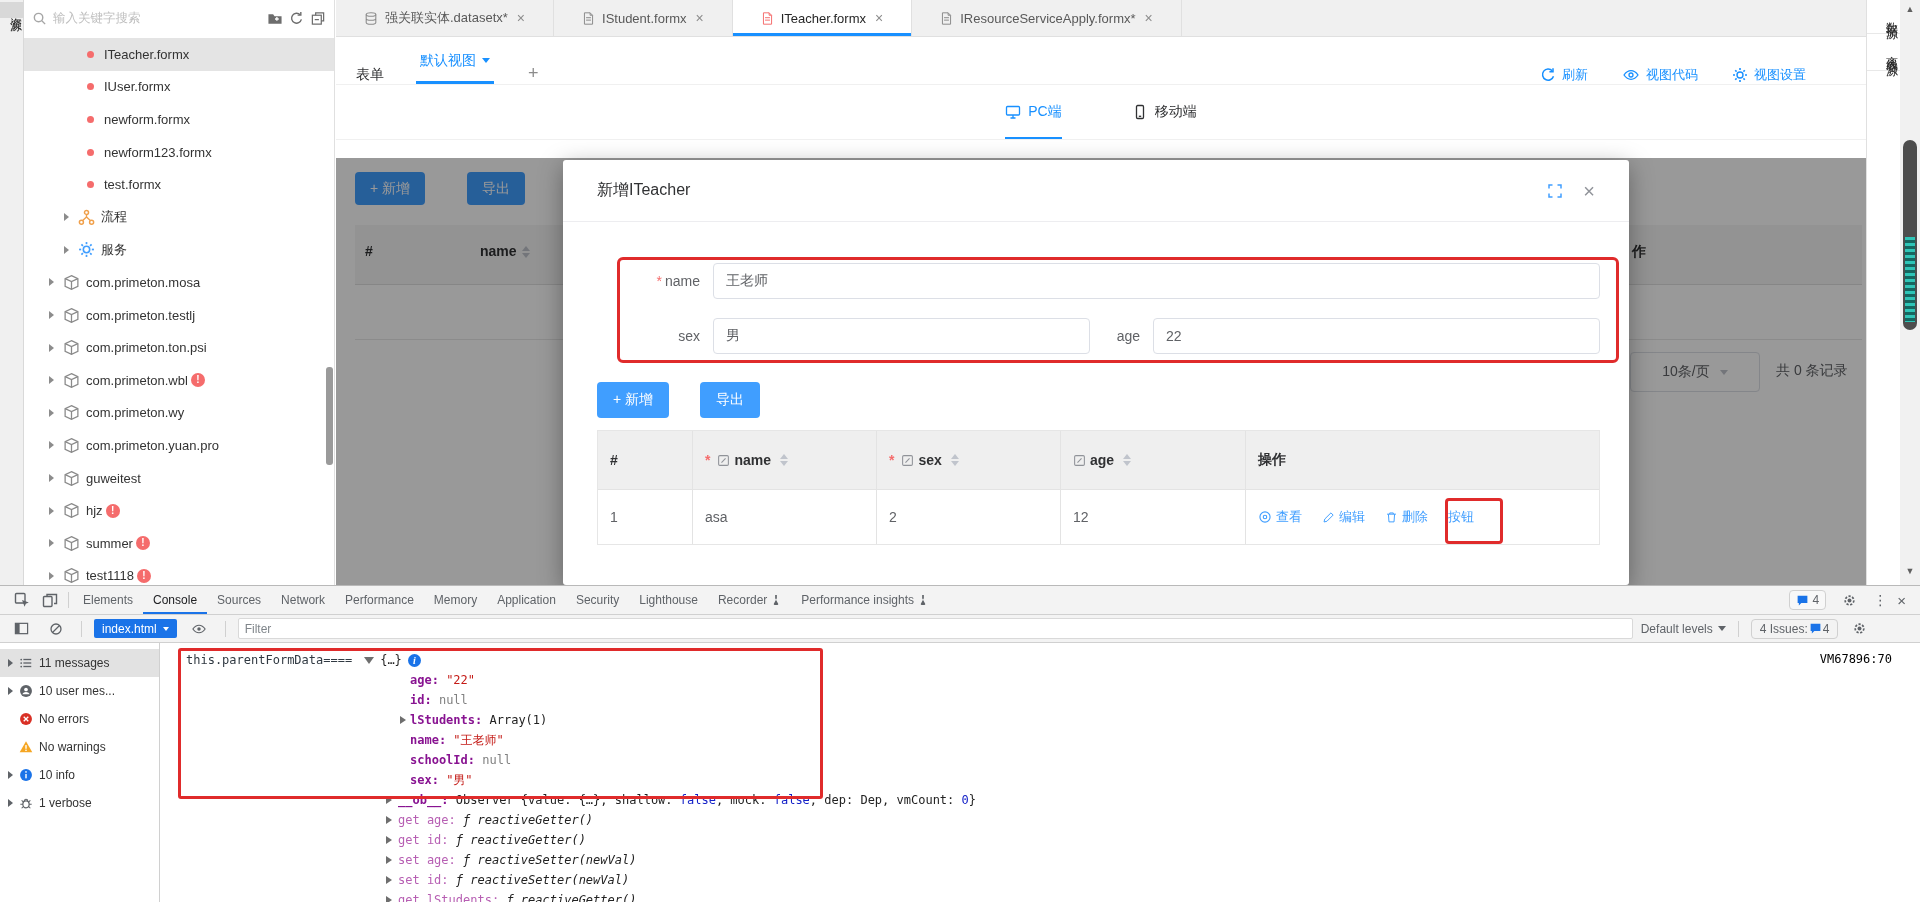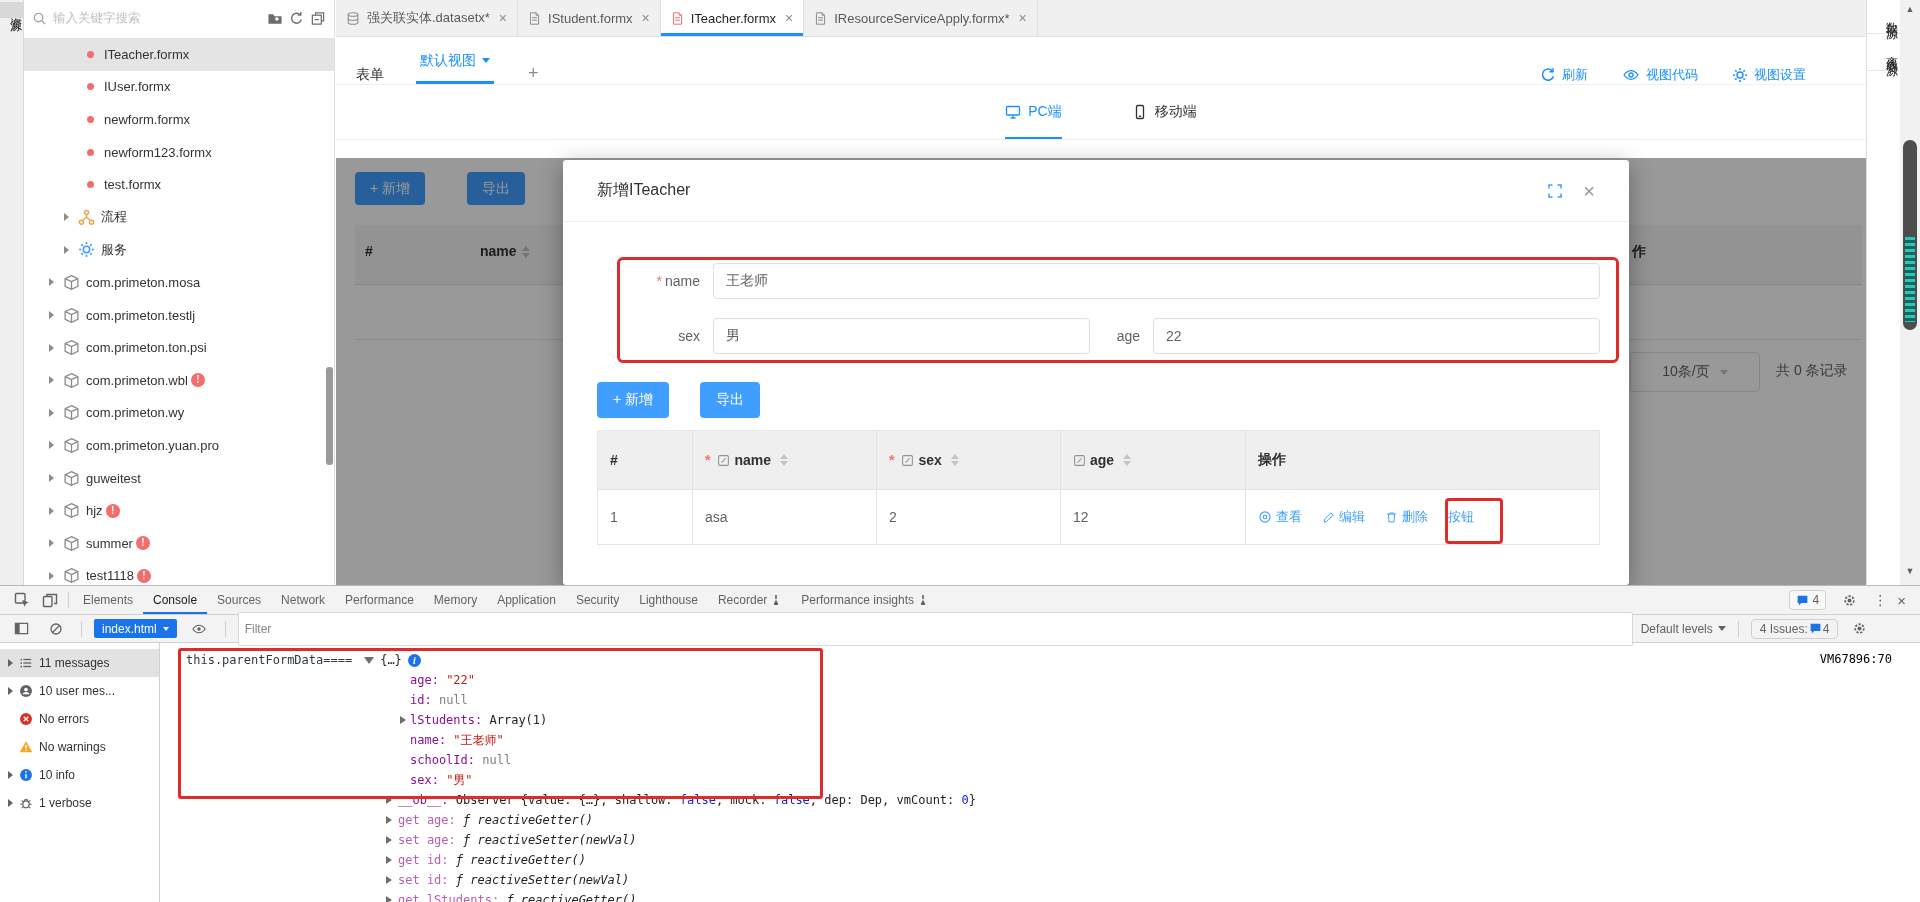--- a/index.html
+++ b/index.html
@@ -28,21 +28,21 @@
   .trow .tri-slot.g{margin-left:40px}
   .trow .node-ico{margin:0 6px 0 4px;flex:none}
   .badge{width:14px;height:14px;border-radius:50%;background:#f56c6c;color:#fff;font-size:10px;font-weight:bold;line-height:14px;text-align:center;margin-left:3px;flex:none}
   .side-thumb{position:absolute;right:1px;top:367px;width:7px;height:98px;background:#9a9a9a;border-radius:3px}
 
   
   .main{position:absolute;left:336px;top:0;width:1530px;height:585px}
 
   
   .tabstrip{height:37px;background:#f0f0f0;border-bottom:1px solid #e0e0e0;display:flex}
-  .etab{display:flex;align-items:center;gap:7px;padding:0 10px;border-right:1px solid #e0e0e0;font-size:13px;color:#595959;cursor:pointer;position:relative}
+  .etab{display:flex;align-items:center;gap:7px;padding:0 28px;border-right:1px solid #e0e0e0;font-size:13px;color:#595959;cursor:pointer;position:relative}
   .etab.active{background:#fff;color:#262626}
   .etab.active:after{content:"";position:absolute;left:0;right:0;bottom:0;height:3px;background:#1890ff}
   .etab .close{color:#8c8c8c;font-size:14px;margin-left:2px}
 
   
   .viewbar{height:48px;border-bottom:1px solid #f0f0f0;display:flex;align-items:flex-end;padding:0 20px;position:relative}
   .form-label{font-size:14px;color:#303133}
   .view-tab{margin-left:36px;display:flex;align-items:center;gap:6px;color:#1890ff;font-size:14px;cursor:pointer;position:relative;height:100%}
   .view-tab:after{content:"";position:absolute;left:-4px;right:-4px;bottom:0;height:3px;background:#1890ff}
   .caret-d{width:0;height:0;border-top:5px solid currentColor;border-left:4px solid transparent;border-right:4px solid transparent}
@@ -104,39 +104,39 @@
   .dt-sep{width:1px;height:16px;background:#d0d0d0;margin:0 4px}
   .dt-tab{height:100%;display:flex;align-items:center;gap:4px;padding:0 10px;font-size:12px;color:#5f6368;cursor:pointer}
   .dt-tab.active{color:#202124;box-shadow:inset 0 -2px #1a73e8}
   .dt-right{margin-left:auto;display:flex;align-items:center;gap:10px;padding-right:6px}
   .bubble-box{display:flex;align-items:center;gap:4px;border:1px solid #d0d0d0;border-radius:4px;padding:2px 6px;font-size:12px;color:#5f6368;cursor:pointer;background:#f8f8f8}
   .kebab{font-size:14px;color:#5f6368;cursor:pointer}
   .dt-close{font-size:15px;color:#5f6368;cursor:pointer}
   .dt-toolbar{height:28px;background:#f3f3f3;border-bottom:1px solid #d0d0d0;display:flex;align-items:center;padding:0 8px;gap:8px}
   .ctx-btn{display:flex;align-items:center;gap:6px;background:#1a73e8;color:#fff;font-size:12px;height:19px;padding:0 8px;border-radius:2px;cursor:pointer}
   .ctx-btn .caret-d{border-top-color:#fff;border-width:4px 3.5px 0}
-  .filter-input{flex:1;height:34px;border:1px solid #d9d9d9;border-radius:2px;font-size:12px;padding:0 6px;outline:none;max-width:1395px}
+  .filter-input{flex:1;height:21px;border:1px solid #d9d9d9;border-radius:2px;font-size:12px;padding:0 6px;outline:none;max-width:1395px}
   .filter-input::placeholder{color:#80868b}
   .dl{font-size:12px;color:#5f6368;display:flex;align-items:center;gap:5px;cursor:pointer}
   .issues-box{display:flex;align-items:center;gap:1px;border:1px solid #d0d0d0;border-radius:4px;padding:2px 8px;font-size:12px;color:#5f6368;cursor:pointer}
   .dt-body{display:flex;height:259px}
   .dt-side{width:160px;border-right:1px solid #d0d0d0;padding-top:6px;flex:none}
   .ds-row{height:28px;display:flex;align-items:center;gap:6px;padding-left:8px;font-size:12px;color:#333;cursor:pointer;white-space:nowrap;overflow:hidden}
   .ds-row.sel{background:#e2e2e2}
   .ds-tri{width:0;height:0;border-left:5px solid #5f6368;border-top:4px solid transparent;border-bottom:4px solid transparent;flex:none}
   .ds-tri.hid{border-left-color:transparent}
   .dt-main{flex:1;position:relative;font-family:"DejaVu Sans Mono","Liberation Mono",monospace;font-size:12px;color:#303942;padding:7px 0 0 26px;overflow:hidden}
   .con-line{line-height:20px;white-space:nowrap}
   .msg-row{display:flex;align-items:center;gap:6px}
   .exp-d{width:0;height:0;border-top:7px solid #6e6e6e;border-left:5px solid transparent;border-right:5px solid transparent;margin-left:6px}
   .exp-r{width:0;height:0;border-left:7px solid #6e6e6e;border-top:5px solid transparent;border-bottom:5px solid transparent;flex:none}
   .info-ico{width:13px;height:13px;border-radius:50%;background:#1a73e8;color:#fff;font-size:10px;font-weight:bold;font-family:"Liberation Serif",serif;font-style:italic;text-align:center;line-height:13px}
   .src-link{position:absolute;right:28px;top:9px;font-size:12px;color:#000000;cursor:pointer;font-family:"DejaVu Sans Mono","Liberation Mono",monospace}
   .props{margin-left:224px}
-  .prop-key{color:#881391;font-weight:normal}
+  .prop-key{color:#881391;font-weight:bold}
   .acc-key{color:#b75fb3}
   .v-str{color:#c41a16}
   .v-null{color:#808080}
   .v-obj{color:#222}
   .v-bool{color:#1421c8}
   .fn{font-style:italic;color:#222}
   .acc{margin-left:200px;display:flex;align-items:center;gap:6px}
   .acc .exp-r{border-left-width:6px;border-top-width:4px;border-bottom-width:4px}
   .prop-arrow{display:inline-block;width:0;height:0;border-left:6px solid #6e6e6e;border-top:4px solid transparent;border-bottom:4px solid transparent;margin:0 4px 0 -10px}
   .ann-box3{position:absolute;left:178px;top:62px;width:645px;height:151px;border:3px solid #e02b2b;border-radius:3px;z-index:30;pointer-events:none}
@@ -833,25 +833,25 @@
         <div class="con-line acc">
           <span class="exp-r"></span>
           <span><span class="prop-key">__ob__:</span> <span class="v-obj">Observer {value: {…}, shallow: </span><span class="v-bool">false</span><span class="v-obj">, mock: </span><span class="v-bool">false</span><span class="v-obj">, dep: Dep, vmCount: </span><span class="v-bool">0</span><span class="v-obj">}</span></span>
         </div>
         <div class="con-line acc">
             <span class="exp-r"></span>
             <span><span class="acc-key">get age:</span> <span class="fn">ƒ reactiveGetter()</span></span>
           </div>
         <div class="con-line acc">
             <span class="exp-r"></span>
-            <span><span class="acc-key">set age:</span> <span class="fn">ƒ reactiveSetter(newVal)</span></span>
+            <span><span class="acc-key">get id:</span> <span class="fn">ƒ reactiveGetter()</span></span>
           </div>
         <div class="con-line acc">
             <span class="exp-r"></span>
-            <span><span class="acc-key">get id:</span> <span class="fn">ƒ reactiveGetter()</span></span>
+            <span><span class="acc-key">set age:</span> <span class="fn">ƒ reactiveSetter(newVal)</span></span>
           </div>
         <div class="con-line acc">
             <span class="exp-r"></span>
             <span><span class="acc-key">set id:</span> <span class="fn">ƒ reactiveSetter(newVal)</span></span>
           </div>
         <div class="con-line acc">
             <span class="exp-r"></span>
             <span><span class="acc-key">get lStudents:</span> <span class="fn">ƒ reactiveGetter()</span></span>
           </div>
         <span class="src-link">VM67896:70</span>

